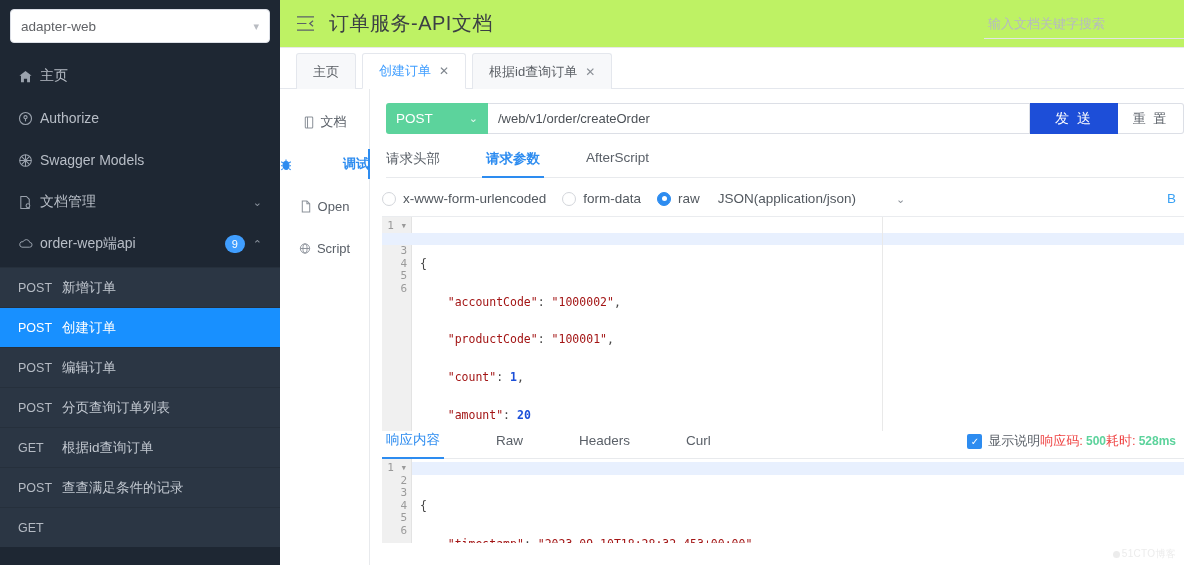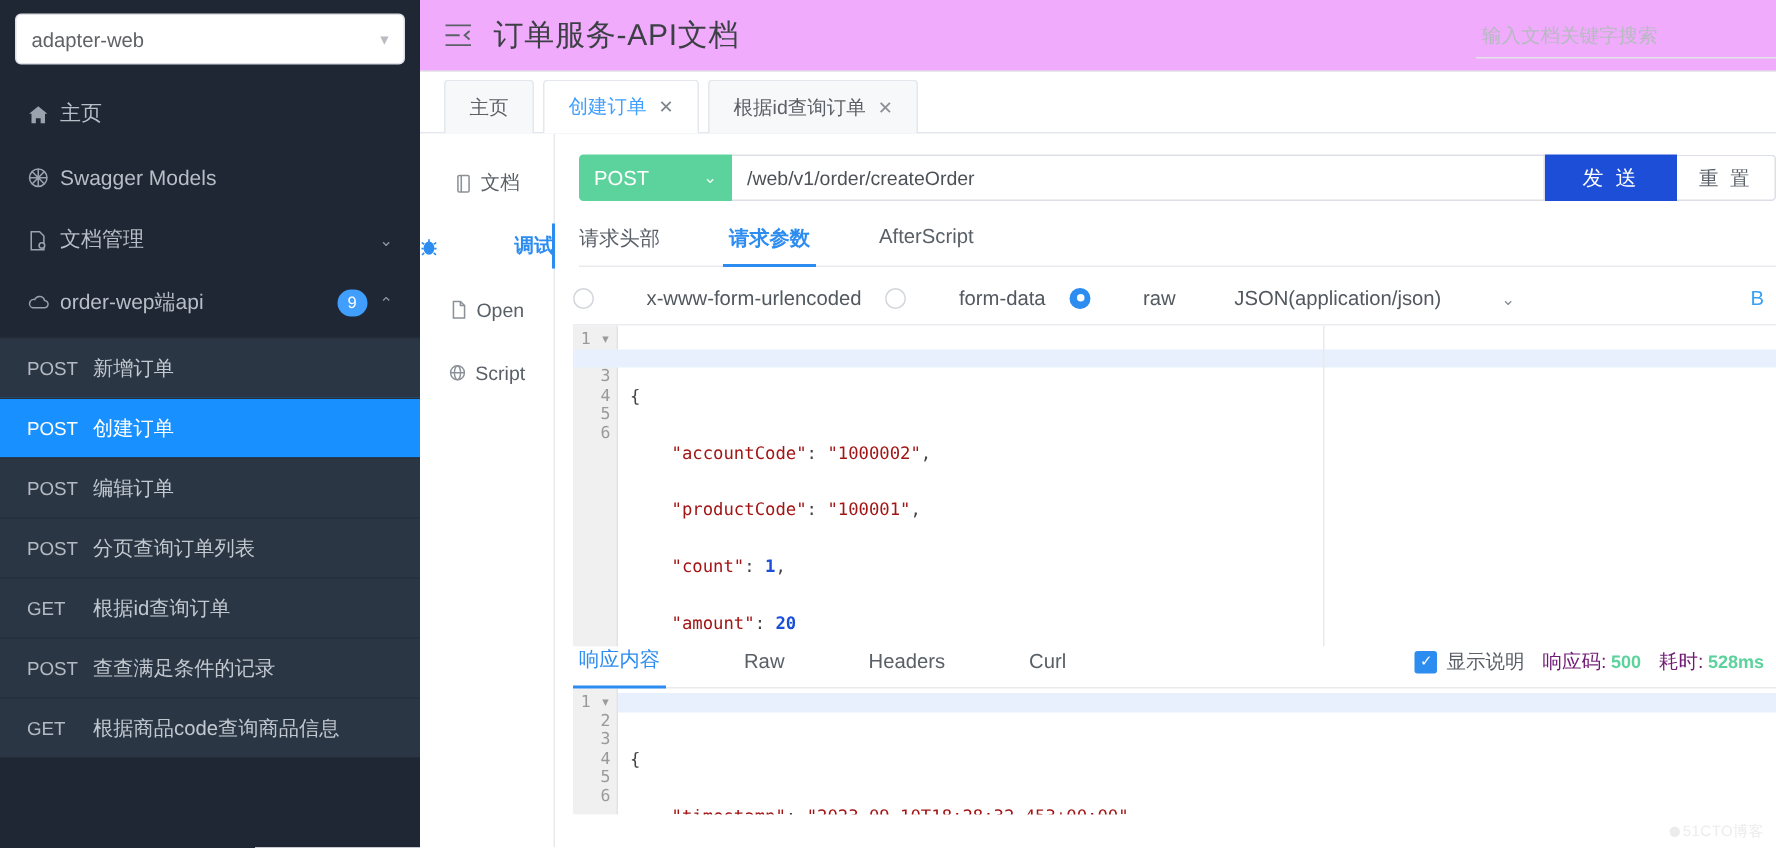--- a/index.html
+++ b/index.html
@@ -72,21 +72,21 @@
   .api-item.active { background: #1890ff; }
   .api-item.active .method, .api-item.active .name { color: #ffffff; }
 
   
   .main { flex: 1; height: 565px; display:flex; flex-direction:column; background:#fff; position:relative; }
   .topbar {
     height: 48px; display:flex; align-items:center;
     border-bottom: 1px solid #e8e8e8;
     padding: 0 0 0 16px;
     flex: 0 0 48px;
-    background:#f0abfc;
+    background:#bef264;
   }
   .collapse-icon { color:#5b6168; font-size: 19px; margin-right: 14px; line-height:1; }
   .doc-title { font-size: 20px; color: #3c4044; font-weight: 400; letter-spacing:.5px; }
   .topbar-right { margin-left:auto; display:flex; align-items:center; padding-right: 0px;}
   .search-box {
     width: 200px; border:0; border-bottom:1px solid #e2e3e5;
     height: 30px; outline:none; font-size:13px; color:#606266;
     background: transparent; padding: 0 4px;
     font-family:"Liberation Sans", sans-serif;
   }
@@ -170,31 +170,31 @@
     padding: 0 0 9px 0; margin-right: 46px; font-size: 13.5px;
     color:#5a6068; position:relative;
   }
   .subtab.active { color:#2d8cf0; font-weight:bold; }
   .subtab.active:after {
     content:""; position:absolute; left:-4px; right:-4px; bottom:-1px; height:2px; background:#2d8cf0;
   }
 
   
   .radio-row { display:flex; align-items:center; margin: 13px 0 0 12px; padding-right: 8px; }
-  .radio { display:flex; align-items:center; margin-right: 16px; font-size: 13.5px; color:#52585f;gap:28px; }
+  .radio { display:flex; align-items:center; margin-right: 16px; font-size: 13.5px; color:#52585f; }
   .radio .dot {
     width: 14px; height:14px; border-radius:50%; border:1px solid #d3d6db;
     margin-right: 7px; background:#fff; display:inline-block; position:relative;
   }
   .radio.checked .dot { border-color:#2d8cf0; background:#2d8cf0; }
   .radio.checked .dot:after {
     content:""; position:absolute; left:3.5px; top:3.5px; width:5px; height:5px;
     border-radius:50%; background:#fff;
   }
-  .json-type { font-size: 13.5px; color:#52585f; margin-left: 23px; display:flex; align-items:flex-end;gap:38px;}
+  .json-type { font-size: 13.5px; color:#52585f; margin-left: 2px; display:flex; align-items:flex-end;gap:38px;}
   .json-type .jcaret { margin-left:2px; font-size:11px; color:#8b9199; }
   .beautify { margin-left:auto; color:#39a1f4; font-size: 13.5px; }
 
   
   .editor {
     margin: 10px 0 0 12px; border-top:1px solid #eaecef;
     height: 215px; display:flex; position:relative; overflow:hidden;
     font-family: "DejaVu Sans Mono","Liberation Mono",monospace;
     font-size: 11.5px; background:#fff;
   }
@@ -225,21 +225,21 @@
   .resp-tab.active { color:#2d8cf0; font-weight:normal; }
   .resp-tab.active:after {
     content:""; position:absolute; left:-4px; right:-4px; bottom:-1px; height:2px; background:#2d8cf0;
   }
   .resp-meta { margin-left:auto; display:flex; align-items:center; padding-bottom: 7px; font-size: 13px; color:#5a6068; }
   .cbox {
     width: 15px; height:15px; border-radius:2px; background:#2d8cf0;
     display:inline-flex; align-items:center; justify-content:center;
     color:#fff; font-size:10px; margin-right:6px;
   }
-  .meta-label { margin-left: 12px; color:#701a75; }
+  .meta-label { color:#ef4444; }
   .meta-val { color:#5cd39c; font-weight:bold; font-size:12px; margin-left:3px; }
 
   .resp-editor {
     margin: 0 0 0 12px; height: 84px; display:flex; overflow:hidden;
     font-family: "DejaVu Sans Mono","Liberation Mono",monospace; font-size: 11.5px;
   }
   .watermark {
     position:absolute; right: 8px; bottom: 4px;
     color:#ececec; font-size: 10px; letter-spacing:.3px;
     display:flex; align-items:center; gap:2px;
@@ -263,20 +263,30 @@
 
       <div class="nav-item">
         <span class="ico">
           <svg width="15" height="15" viewBox="0 0 16 16" fill="#9aa2ad">
               <path d="M8 2L1.5 7.2h1.7V14h3.1v-3.6h3.4V14h3.1V7.2h1.7z"></path>
             </svg>
         </span>
         <span class="lbl">主页</span>
       </div>
 
+      <div class="nav-item">
+        <span class="ico">
+          <svg width="15" height="15" viewBox="0 0 16 16" fill="none" stroke="#9aa2ad" stroke-width="1.2">
+            <circle cx="8" cy="8" r="6.4"></circle>
+              <circle cx="8" cy="6.6" r="1.7"></circle>
+              <path d="M8 8.3v2.8"></path>
+          </svg>
+        </span>
+        <span class="lbl">Authorize</span>
+      </div>
 
       <div class="nav-item">
         <span class="ico">
           <svg width="15" height="15" viewBox="0 0 16 16" fill="none" stroke="#9aa2ad" stroke-width="1.1">
             <circle cx="8" cy="8" r="6.2"></circle>
               <path d="M8 1.8v12.4M1.8 8h12.4M3.6 3.6l8.8 8.8M12.4 3.6l-8.8 8.8"></path>
           </svg>
         </span>
         <span class="lbl">Swagger Models</span>
       </div>
@@ -324,21 +334,20 @@
       <div class="api-item">
         <span class="method">GET</span>
         <span class="name">根据id查询订单</span>
       </div>
       <div class="api-item">
         <span class="method">POST</span>
         <span class="name">查查满足条件的记录</span>
       </div>
       <div class="api-item">
         <span class="method">GET</span>
-        <span class="name">根据商品code查询商品信息</span>
       </div>
     </div>
   </div>
 
   <div class="main">
 
     <div class="topbar">
       <span class="collapse-icon">
         <svg width="19" height="17" viewBox="0 0 20 18" fill="none" stroke="#5b6168" stroke-width="1.3">
           <path d="M1 2h18M1 9h10M1 16h18"></path>

